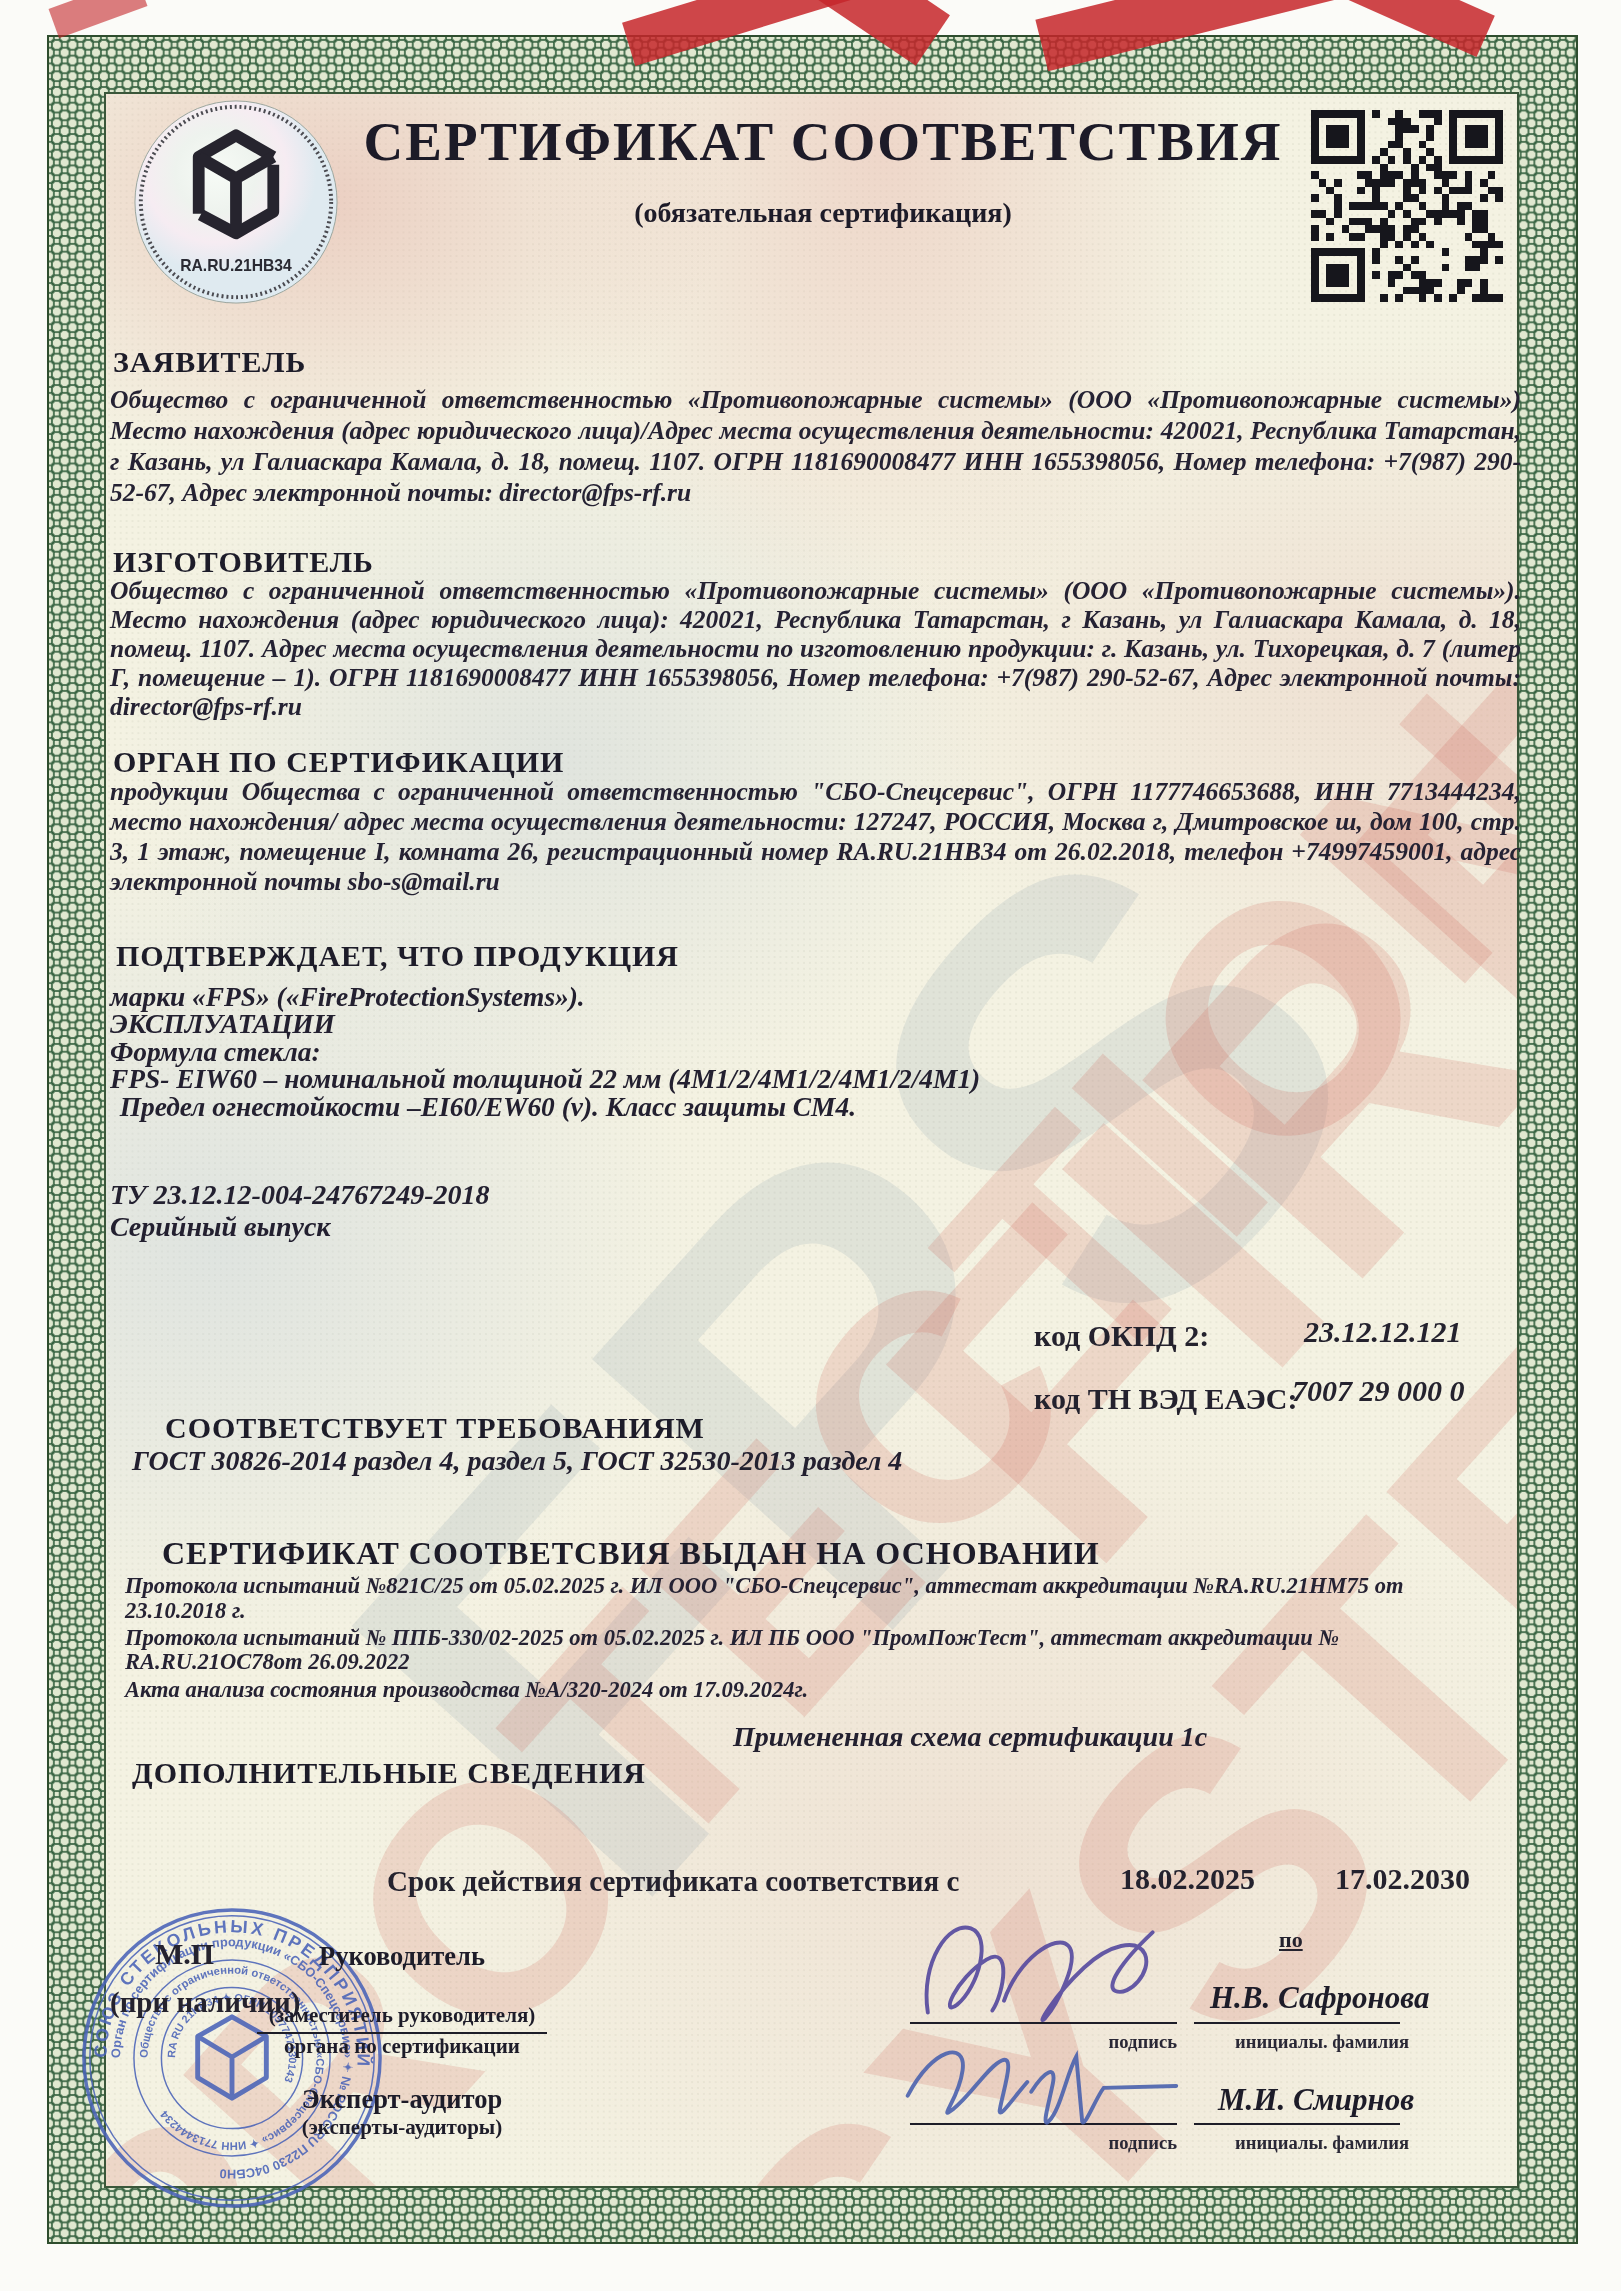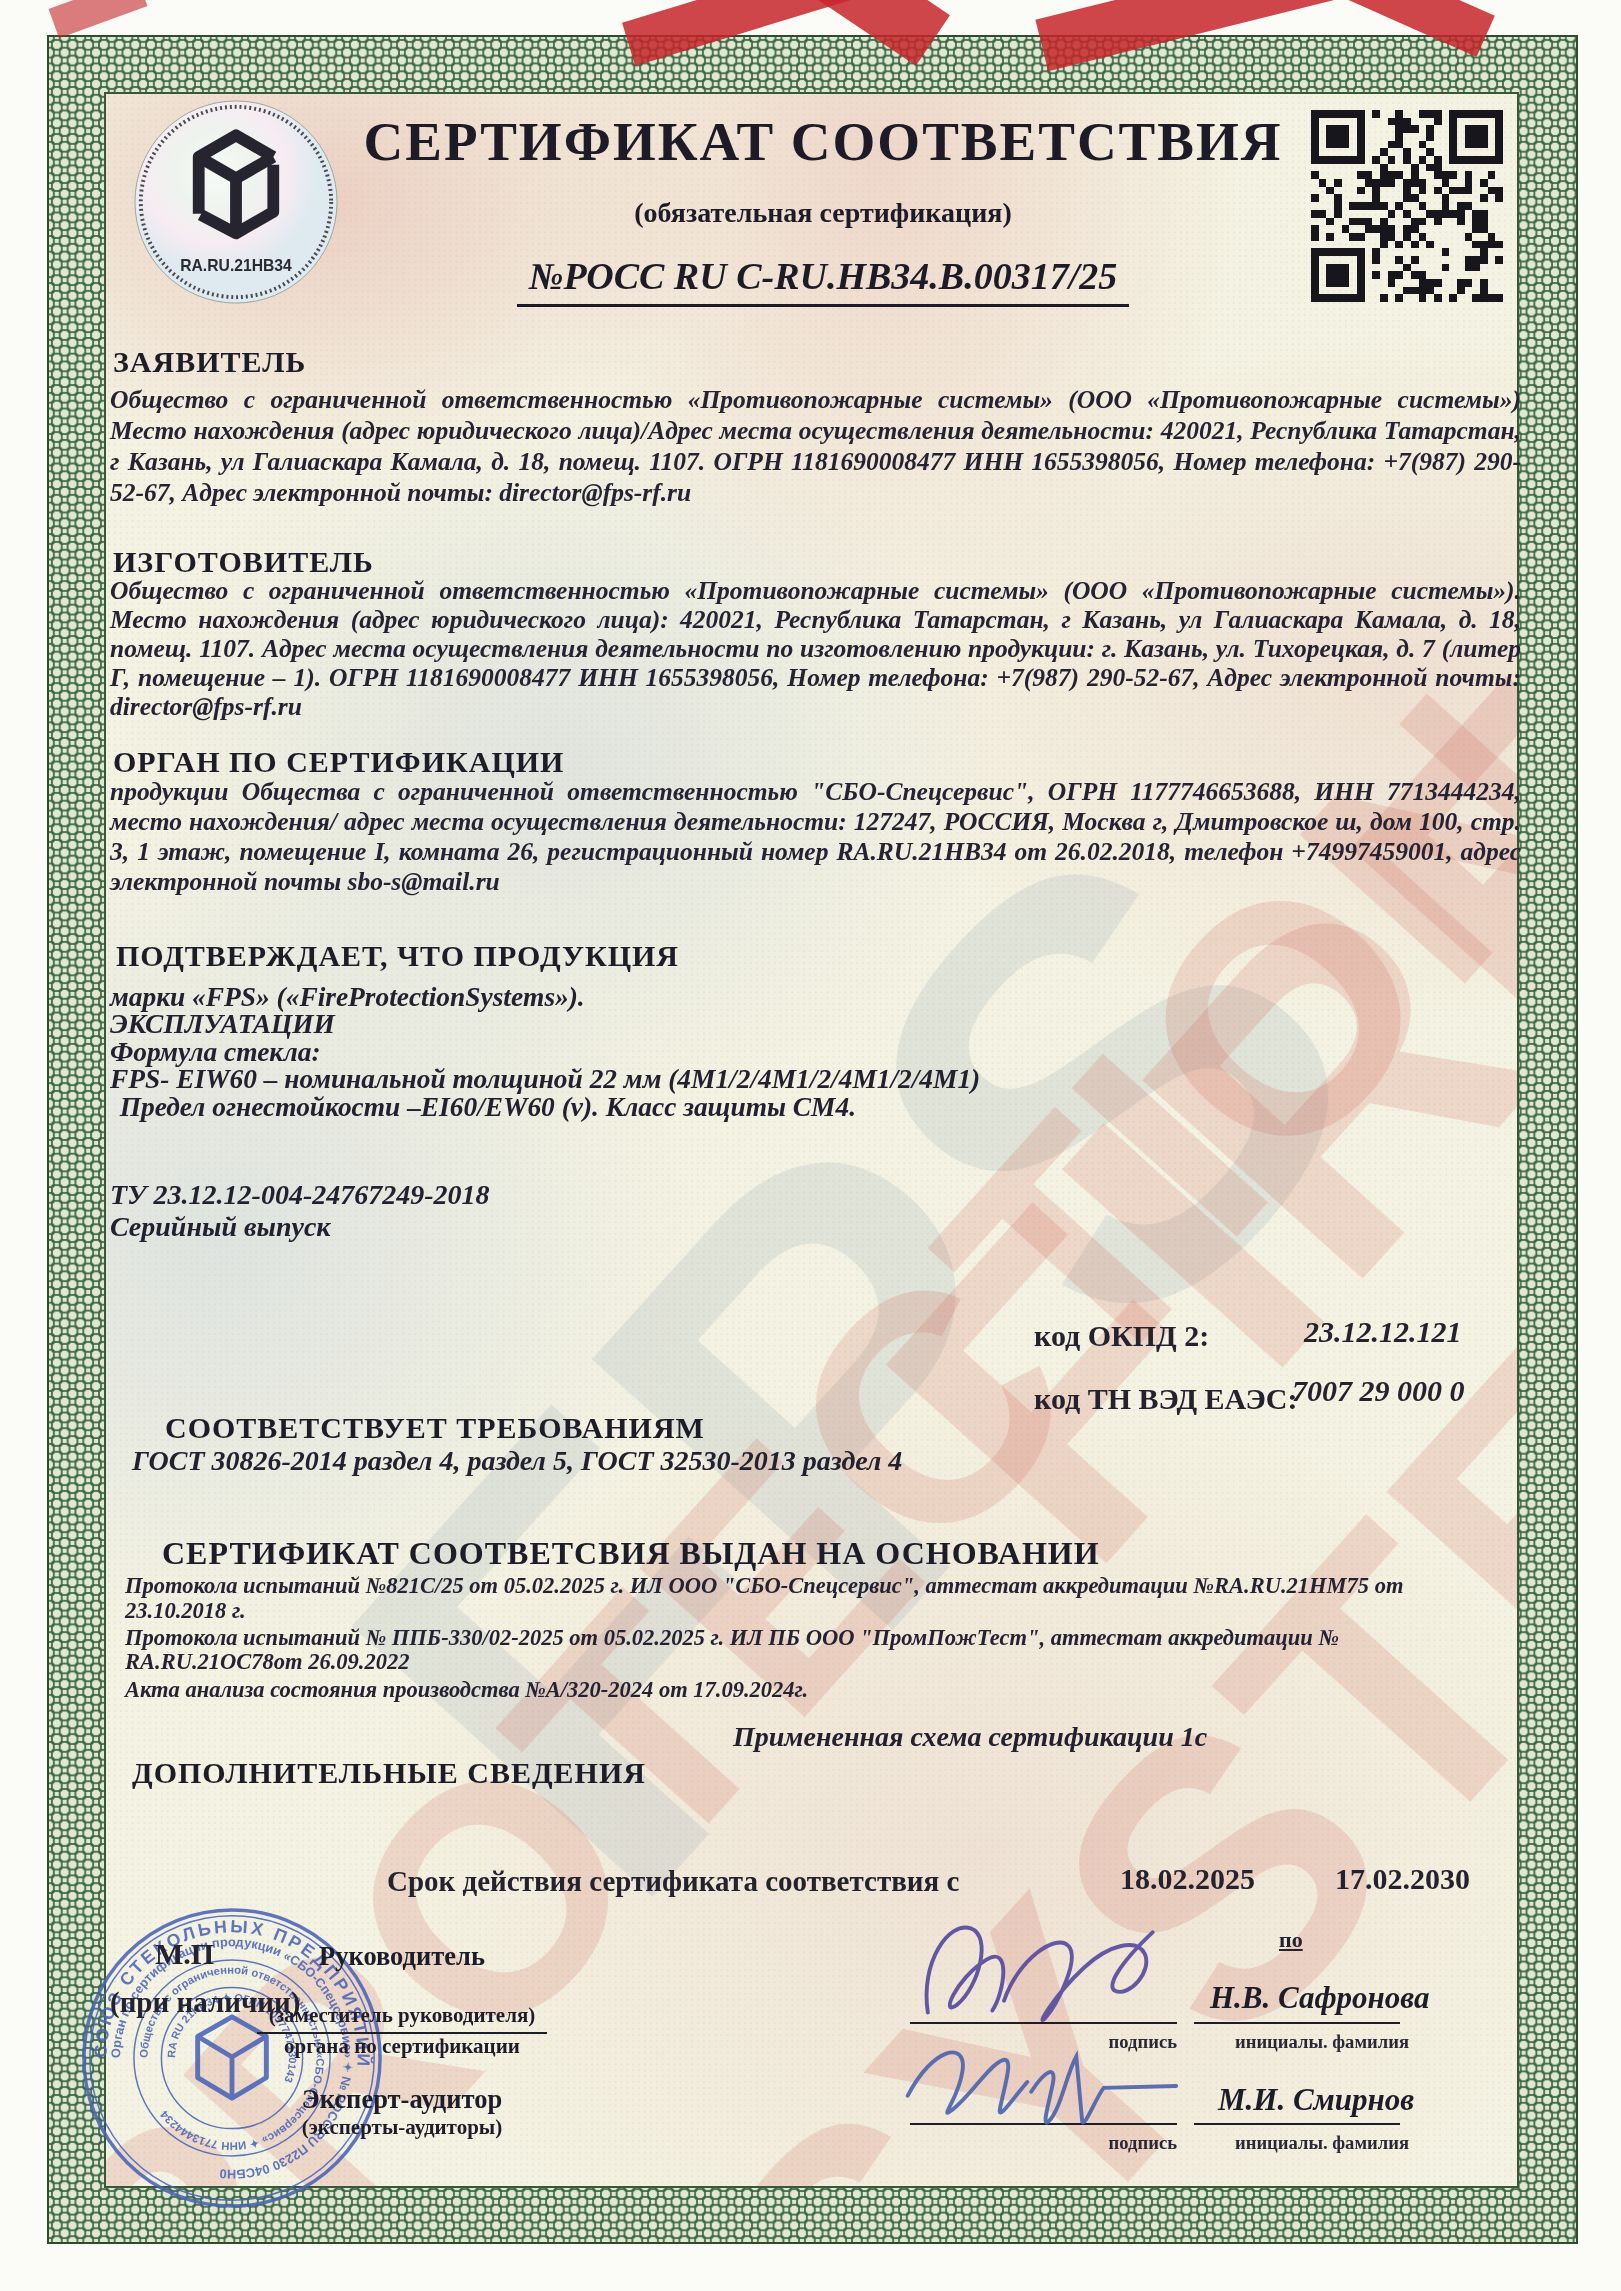--- a/index.html
+++ b/index.html
@@ -95,21 +95,20 @@
         <path d="M144 68 L144 116 L106 138 L70 119"></path>
         <path d="M68 60 L106 82 M144 60 L106 82 L106 138"></path>
       </g>
       <text x="106" y="176" text-anchor="middle" font-family="Liberation Sans, sans-serif" font-size="16" font-weight="bold" fill="#2a2a33">RA.RU.21HB34</text>
     </svg>
   </div>
 
   <div class="abs" style="left:333px;top:110px;width:980px;text-align:center;">
     <div class="title">СЕРТИФИКАТ СООТВЕТСТВИЯ</div>
     <div class="subtitle">(обязательная сертификация)</div>
-    <div><span class="cert-number">№РОСС RU C-RU.HB34.B.00317/25</span></div>
   </div>
 
   <div class="qr-box" style="left:1311px;top:110px;width:192px;height:192px;">
     <svg id="qr-svg" viewBox="0 0 25 25" width="192" height="192" style="shape-rendering:crispEdges">
         <rect x="0" y="0" width="1" height="1" fill="#16161c"></rect>
         <rect x="1" y="0" width="1" height="1" fill="#16161c"></rect>
         <rect x="2" y="0" width="1" height="1" fill="#16161c"></rect>
         <rect x="3" y="0" width="1" height="1" fill="#16161c"></rect>
         <rect x="4" y="0" width="1" height="1" fill="#16161c"></rect>
         <rect x="5" y="0" width="1" height="1" fill="#16161c"></rect>

